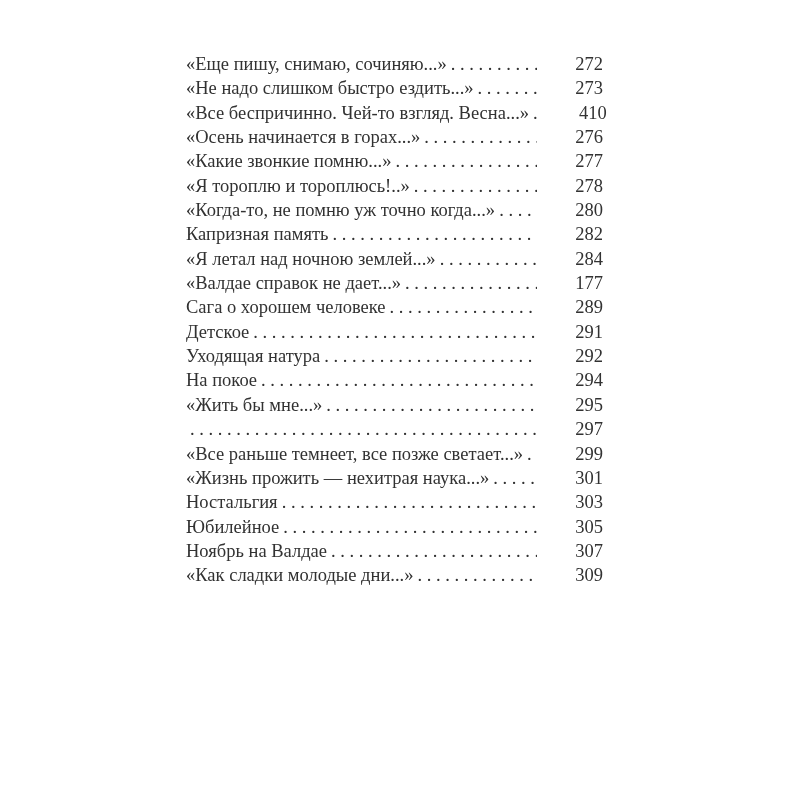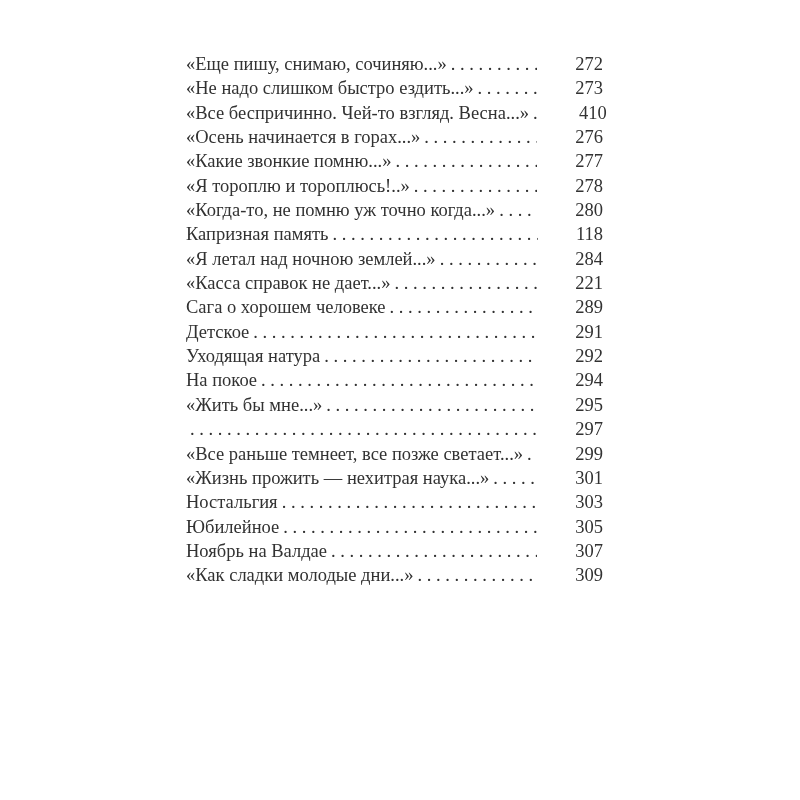--- a/index.html
+++ b/index.html
@@ -96,34 +96,34 @@
 
   <div class="toc-row">
     <span class="toc-title">«Когда-то, не помню уж точно когда...»</span>
     <span class="toc-leader" aria-hidden="true"></span>
     <span class="toc-page">280</span>
   </div>
 
   <div class="toc-row">
     <span class="toc-title">Капризная память</span>
     <span class="toc-leader" aria-hidden="true"></span>
-    <span class="toc-page">118</span>
+    <span class="toc-page">282</span>
   </div>
 
   <div class="toc-row">
     <span class="toc-title">«Я летал над ночною землей...»</span>
     <span class="toc-leader" aria-hidden="true"></span>
     <span class="toc-page">284</span>
   </div>
 
 
   <div class="toc-row">
-    <span class="toc-title">«Касса справок не дает...»</span>
+    <span class="toc-title">«Валдае справок не дает...»</span>
     <span class="toc-leader" aria-hidden="true"></span>
-    <span class="toc-page">221</span>
+    <span class="toc-page">177</span>
   </div>
 
   <div class="toc-row">
     <span class="toc-title">Сага о хорошем человеке</span>
     <span class="toc-leader" aria-hidden="true"></span>
     <span class="toc-page">289</span>
   </div>
 
   <div class="toc-row">
     <span class="toc-title">Детское</span>

